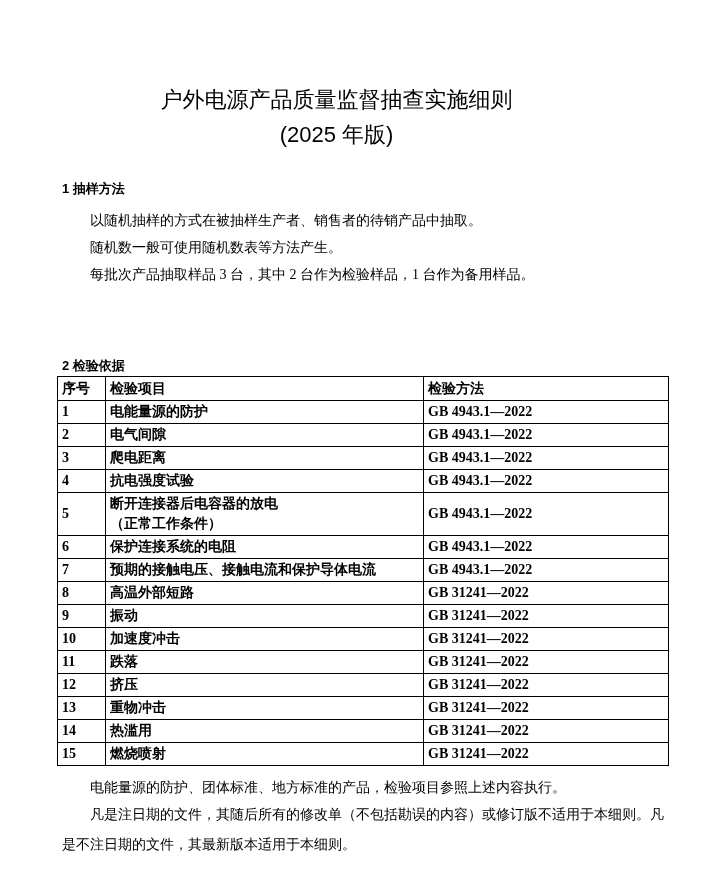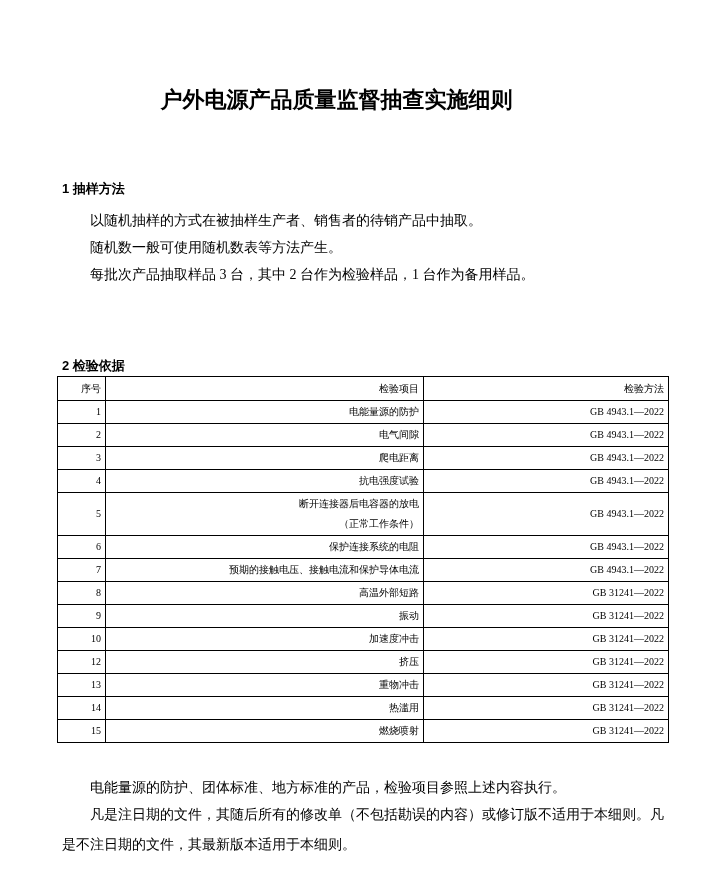--- a/index.html
+++ b/index.html
@@ -11,21 +11,21 @@
     background: #ffffff;
     color: #000000;
     font-family: "Liberation Serif", "DejaVu Serif", serif;
     overflow: hidden;
   }
   .abs { position: absolute; }
   .doc-title {
     left: 0; width: 673px;
     text-align: center;
     font-family: "Liberation Sans", "DejaVu Sans", sans-serif;
-    font-weight: 700;
+    font-weight: 400;
     font-size: 22px;
     line-height: 28px;
   }
   #title-line1 { top: 86px; }
   #title-line2 { top: 121px; }
   .sec-heading {
     left: 62px;
     font-family: "Liberation Sans", "DejaVu Sans", sans-serif;
     font-weight: 700;
     font-size: 13px;
@@ -47,39 +47,40 @@
   #closing-2 { top: 800px; line-height: 30px; }
   table.inspection {
     position: absolute;
     top: 376px; left: 57px;
     width: 611px;
     border-collapse: collapse;
     table-layout: fixed;
   }
   table.inspection th, table.inspection td {
     border: 1px solid #000000;
-    text-align: right;
+    text-align: left;
     vertical-align: middle;
-    font-weight: normal;
-    font-size: 10px;
+    font-weight: bold;
+    font-size: 14px;
     line-height: 20px;
     padding: 1px 4px;
     white-space: pre-line;
     overflow: hidden;
   }
   table.inspection thead tr { height: 24px; }
   table.inspection tbody tr { height: 23px; }
 </style>
 </head>
 <body>
 
 <div class="page">
 
   <div id="title-line1" class="abs doc-title">户外电源产品质量监督抽查实施细则</div>
 
+  <div id="title-line2" class="abs doc-title">(2025 年版)</div>
 
   <div id="heading-sampling" class="abs sec-heading">1 抽样方法</div>
 
   <div id="p-sampling-2" class="abs para">随机数一般可使用随机数表等方法产生。</div>
 
   <div id="p-sampling-1" class="abs para">以随机抽样的方式在被抽样生产者、销售者的待销产品中抽取。</div>
 
   <div id="p-sampling-3" class="abs para">每批次产品抽取样品 3 台，其中 2 台作为检验样品，1 台作为备用样品。</div>
 
   <div id="heading-basis" class="abs sec-heading">2 检验依据</div>
@@ -143,20 +144,25 @@
           <td>9</td>
           <td>振动</td>
           <td>GB 31241—2022</td>
         </tr>
         <tr>
           <td>10</td>
           <td>加速度冲击</td>
           <td>GB 31241—2022</td>
         </tr>
         <tr>
+          <td>11</td>
+          <td>跌落</td>
+          <td>GB 31241—2022</td>
+        </tr>
+        <tr>
           <td>12</td>
           <td>挤压</td>
           <td>GB 31241—2022</td>
         </tr>
         <tr>
           <td>13</td>
           <td>重物冲击</td>
           <td>GB 31241—2022</td>
         </tr>
         <tr>

